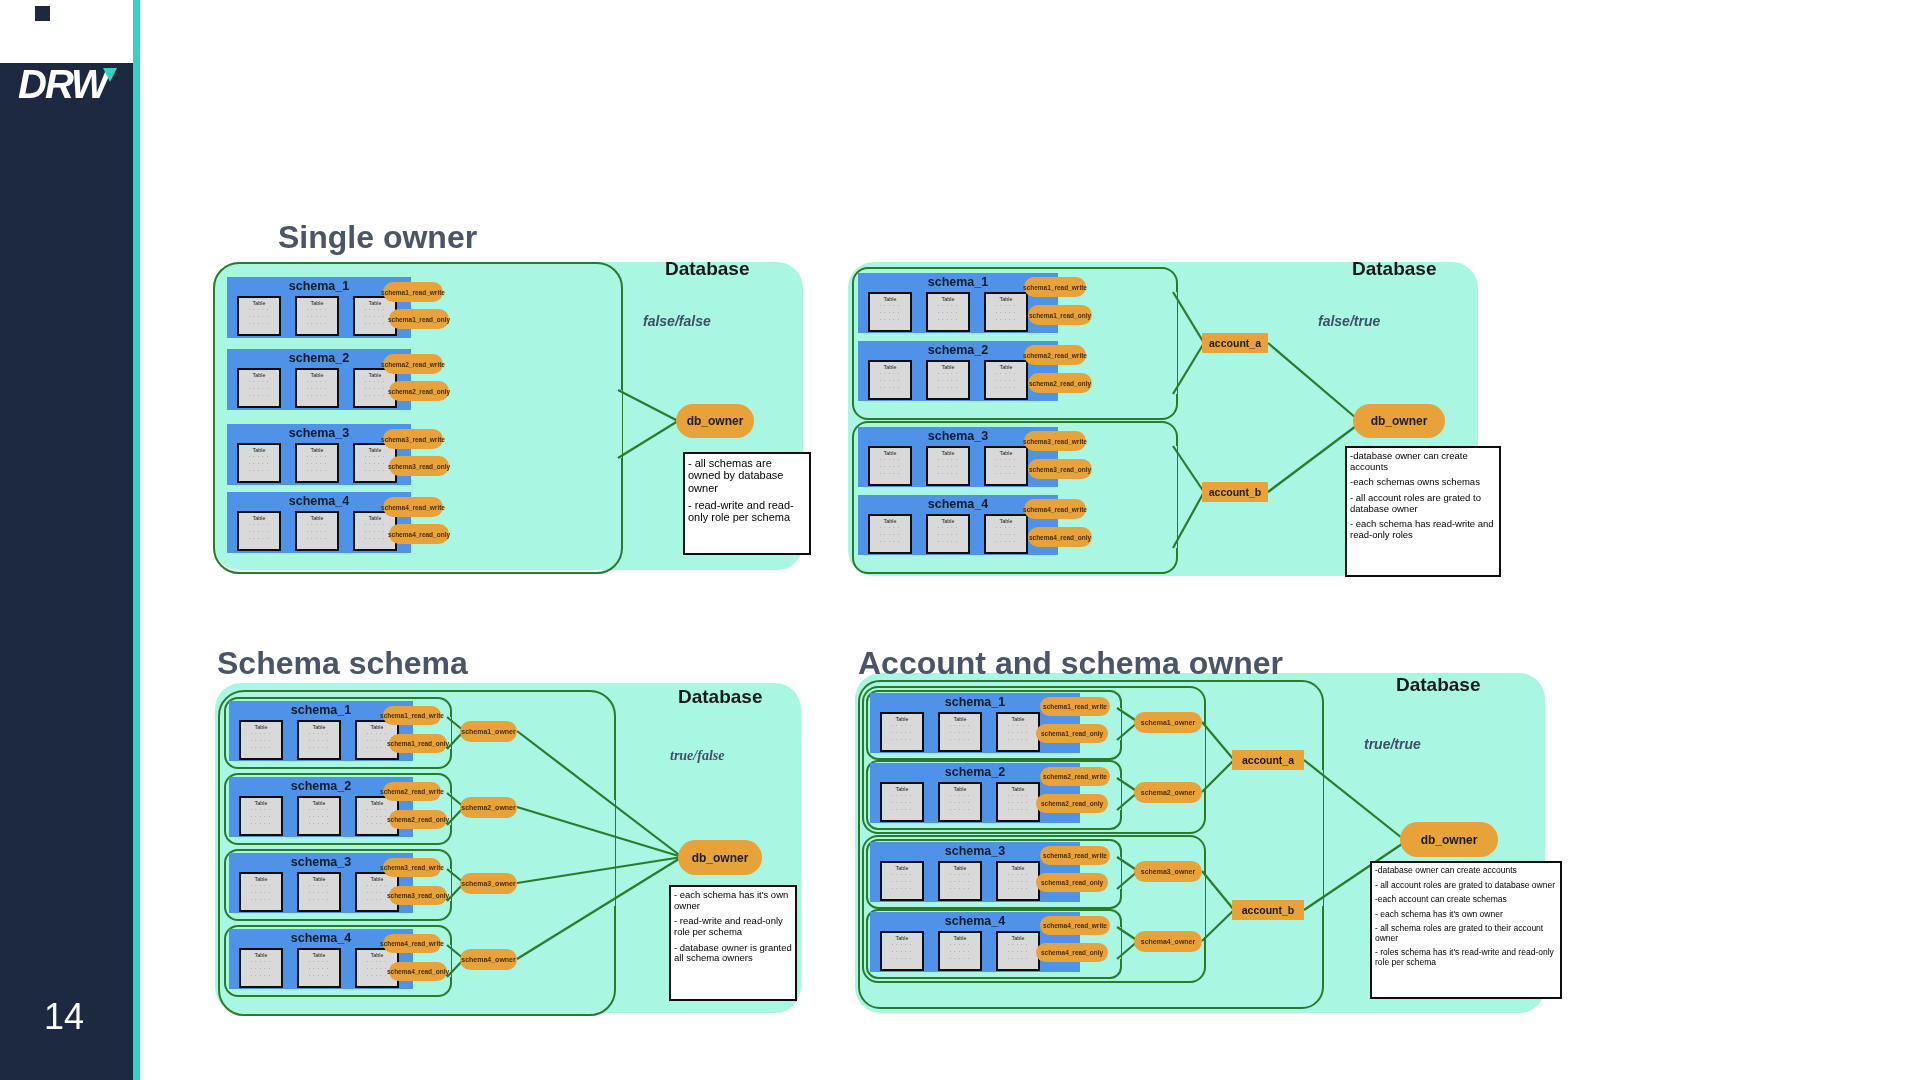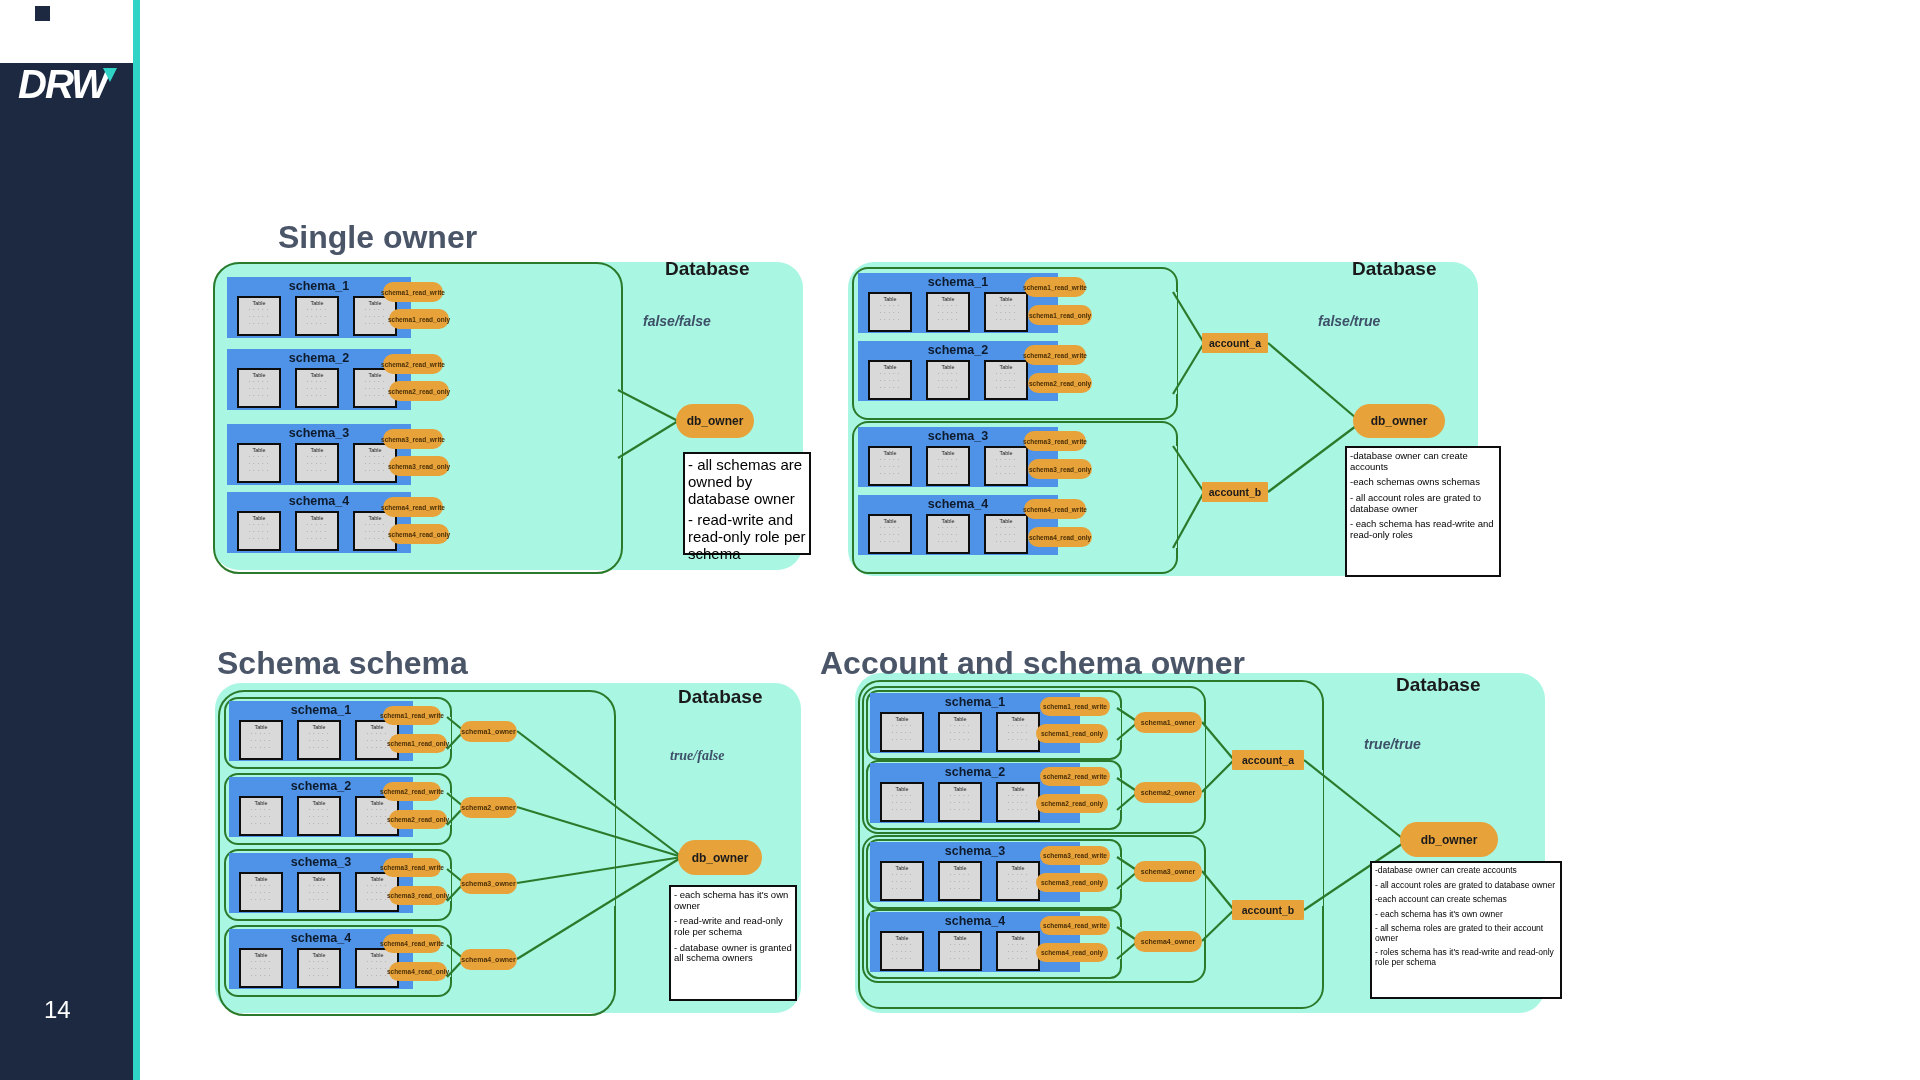--- a/index.html
+++ b/index.html
@@ -6,21 +6,21 @@
   body{width:1920px;height:1080px;overflow:hidden;background:#fff;
        font-family:"Liberation Sans", sans-serif;}
   #stage{position:relative;width:1920px;height:1080px;}
   .sidebar{position:absolute;left:0;top:63px;width:133px;height:1017px;background:var(--navy);z-index:1;}
   .teal-line{position:absolute;left:133px;top:0;width:7px;height:1080px;background:var(--teal);z-index:1;}
   .corner-square{position:absolute;left:35px;top:6px;width:15px;height:15px;background:var(--navy);z-index:1;}
   .logo{position:absolute;left:18px;top:62px;color:#fff;font-weight:bold;font-size:40px;
         letter-spacing:-2px;z-index:2;font-style:italic;}
   .logo-accent{position:absolute;left:103px;top:68px;width:0;height:0;z-index:3;
         border-left:7px solid transparent;border-right:7px solid transparent;border-top:14px solid var(--teal);}
-  .page-number{position:absolute;left:44px;top:996px;color:#fff;font-size:24px;z-index:2;}
+  .page-number{position:absolute;left:44px;top:996px;color:#fff;font-size:36px;z-index:2;}
   .slide-title{position:absolute;left:590px;top:95px;width:360px;text-align:center;
         font-size:45px;font-weight:bold;color:var(--title-blue);z-index:2;}
   .mheading{position:absolute;font-size:32px;font-weight:bold;color:var(--heading);z-index:2;white-space:nowrap;text-align:center;}
   .mint{position:absolute;background:var(--mint);border-radius:26px;z-index:1;}
   .grect{position:absolute;border:2.5px solid var(--green);z-index:2;}
   .eraser{position:absolute;background:var(--mint);z-index:4;}
   .srow{position:absolute;background:var(--schema-blue);z-index:3;}
   .stitle{text-align:center;font-weight:bold;font-size:12.5px;color:#0e1b2c;padding-top:2px;}
   .tables{display:flex;gap:14px;padding:3px 0 0 10px;}
   .tbox{width:40px;height:36px;background:var(--table-gray);border:2px solid #0d0d0d;
@@ -150,21 +150,21 @@
           <div class="tdots">. . . . .</div>
         </div>
       </div>
     </div>
     <div class="pill" style="position: absolute; left: 383px; top: 497px; width: 60px; height: 20px; font-size: 6.5px;">schema4_read_write</div>
     <div class="pill" style="position: absolute; left: 389px; top: 524px; width: 60px; height: 20px; font-size: 6.5px;">schema4_read_only</div>
     <div class="dblabel" style="position: absolute; left: 665px; top: 258px;">Database</div>
     <div class="flags" style="position: absolute; left: 643px; top: 313px;">false/false</div>
     <div class="eraser" style="position: absolute; left: 615px; top: 390px; width: 7px; height: 68px;"></div>
     <div class="pill pill-big" style="position: absolute; left: 676px; top: 404px; width: 78px; height: 34px; font-size: 12px;">db_owner</div>
-    <div class="notes" style="position: absolute; left: 683px; top: 452px; width: 118px; height: 93px; font-size: 15px;">
+    <div class="notes" style="position: absolute; left: 683px; top: 452px; width: 118px; height: 93px; font-size: 11px;">
       <p>- all schemas are owned by database owner</p>
       <p>- read-write and read-only role per schema</p>
     </div>
     <div class="mint" style="position: absolute; left: 848px; top: 262px; width: 630px; height: 314px;"></div>
     <div class="grect" style="position: absolute; left: 852px; top: 267px; width: 322px; height: 149px; border-radius: 16px;"></div>
     <div class="grect" style="position: absolute; left: 852px; top: 421px; width: 322px; height: 149px; border-radius: 16px;"></div>
     <div class="srow" style="position: absolute; left: 858px; top: 273px; width: 200px; height: 60px;">
       <div class="stitle">schema_1</div>
       <div class="tables">
         <div class="tbox">
@@ -394,21 +394,21 @@
     <div class="pill" style="position: absolute; left: 460px; top: 949px; width: 57px; height: 21px; font-size: 7px;">schema4_owner</div>
     <div class="eraser" style="position: absolute; left: 608px; top: 800px; width: 7px; height: 106px;"></div>
     <div class="dblabel" style="position: absolute; left: 678px; top: 686px;">Database</div>
     <div class="flags" style="position: absolute; left: 670px; top: 748px; font-family: Liberation Serif, serif;">true/false</div>
     <div class="pill pill-big" style="position: absolute; left: 678px; top: 840px; width: 84px; height: 35px; font-size: 12px;">db_owner</div>
     <div class="notes" style="position: absolute; left: 669px; top: 885px; width: 118px; height: 106px; font-size: 9.5px;">
       <p>- each schema has it's own owner</p>
       <p>- read-write and read-only role per schema</p>
       <p>- database owner is granted all schema owners</p>
     </div>
-    <div class="mheading" style="position: absolute; left: 820px; top: 645px;">Account and schema owner</div>
+    <div class="mheading" style="position: absolute; left: 858px; top: 645px;">Account and schema owner</div>
     <div class="mint" style="position: absolute; left: 855px; top: 673px; width: 690px; height: 340px;"></div>
     <div class="grect" style="position: absolute; left: 858px; top: 680px; width: 462px; height: 325px; border-radius: 22px;"></div>
     <div class="grect" style="position: absolute; left: 862px; top: 686px; width: 340px; height: 144px; border-radius: 16px;"></div>
     <div class="grect" style="position: absolute; left: 866px; top: 690px; width: 252px; height: 66px; border-radius: 12px;"></div>
     <div class="srow" style="position: absolute; left: 870px; top: 693px; width: 210px; height: 60px;">
       <div class="stitle">schema_1</div>
       <div class="tables">
         <div class="tbox">
           <div class="tname">Table</div>
           <div class="tdots">. . . . .</div>

